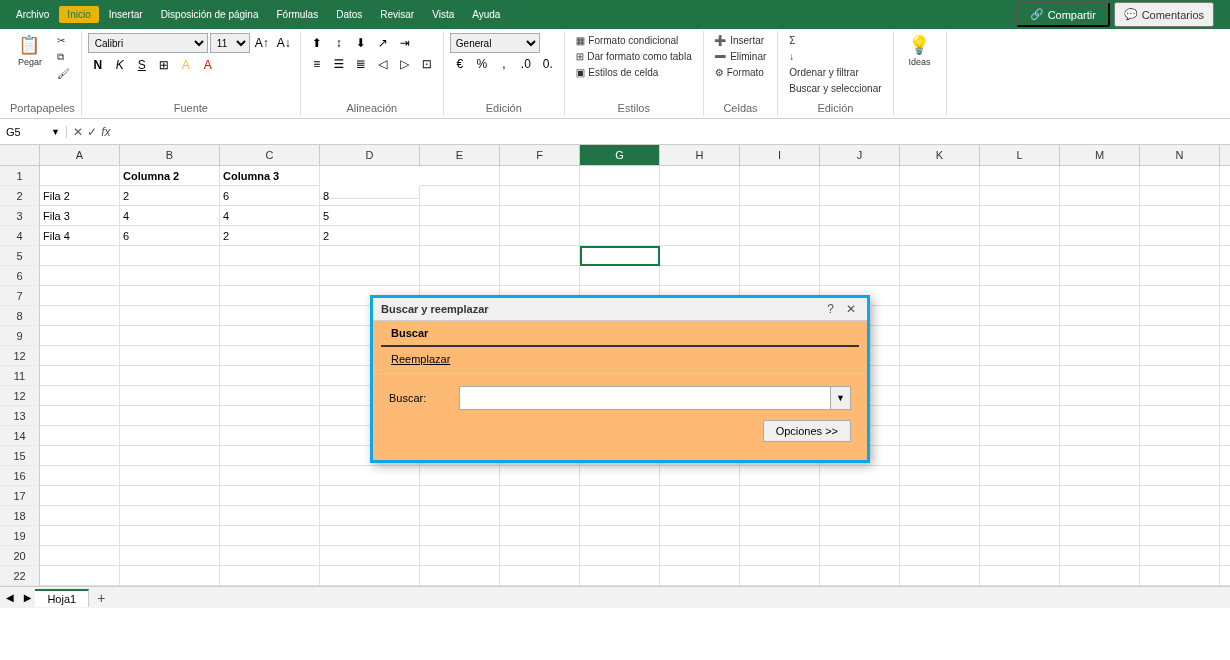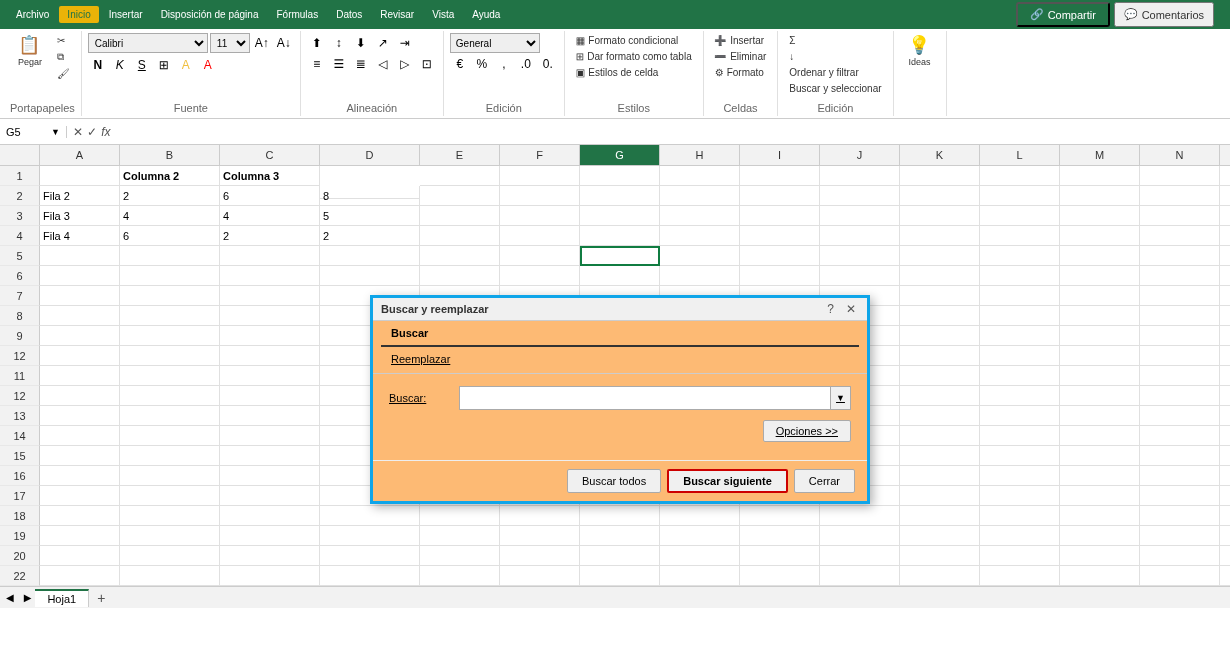--- a/index.html
+++ b/index.html
@@ -57,21 +57,21 @@
     .dialog-title-bar { display: flex; align-items: center; justify-content: space-between; background: #f0f0f0; border-bottom: 1px solid #ccc; padding: 4px 8px; }
     .dialog-title { font-size: 11px; font-weight: 600; color: #333; }
     .dialog-title-actions { display: flex; gap: 6px; }
     .dialog-title-btn { cursor: pointer; font-size: 12px; color: #555; padding: 0 3px; }
 
     .dialog-tabs { display: flex; border-bottom: 1px solid #ccc; padding: 0 8px; flex-direction: column; }
     .dialog-tab { padding: 6px 10px; font-size: 11px; cursor: pointer; border-bottom: 2px solid transparent; }
     .dialog-tab.active { border-bottom: 2px solid #333; font-weight: 600; }
     .dialog-tab.underline { text-decoration: underline; }
 
-    .dialog-body { padding: 12px 16px; text-decoration: underline; }
+    .dialog-body { padding: 12px 16px; }
     .dialog-field { display: flex; align-items: center; margin-bottom: 10px; }
     .dialog-label { width: 70px; font-size: 11px; }
     .dialog-input-wrap { flex: 1; display: flex; align-items: center; border: 1px solid #aaa; }
     .dialog-input { flex: 1; border: none; outline: none; padding: 3px 5px; font-size: 11px; height: 22px; }
     .dialog-dropdown-btn { width: 20px; height: 22px; display: flex; align-items: center; justify-content: center; background: #f0f0f0; border-left: 1px solid #aaa; cursor: pointer; font-size: 9px; }
 
     .dialog-options-row { display: flex; justify-content: flex-end; margin-bottom: 6px; }
     .dialog-options-btn { padding: 4px 12px; font-size: 11px; border: 1px solid #aaa; background: #f0f0f0; cursor: pointer; border-radius: 2px; }
 
     .dialog-actions { display: flex; justify-content: flex-end; gap: 6px; padding: 8px 12px; border-top: 1px solid #eee; }
@@ -719,18 +719,13 @@
       <label class="dialog-label">Buscar:</label>
       <div class="dialog-input-wrap">
         <input class="dialog-input" type="text" style="">
         <span class="dialog-dropdown-btn">▼</span>
       </div>
     </div>
     <div class="dialog-options-row">
       <button class="dialog-options-btn">Opciones &gt;&gt;</button>
     </div>
   </div>
-  <div class="dialog-actions">
-    <button class="btn-normal">Buscar todos</button>
-    <button class="btn-default">Buscar siguiente</button>
-    <button class="btn-normal">Cerrar</button>
-  </div>
 </div>
 
 </body></html>

